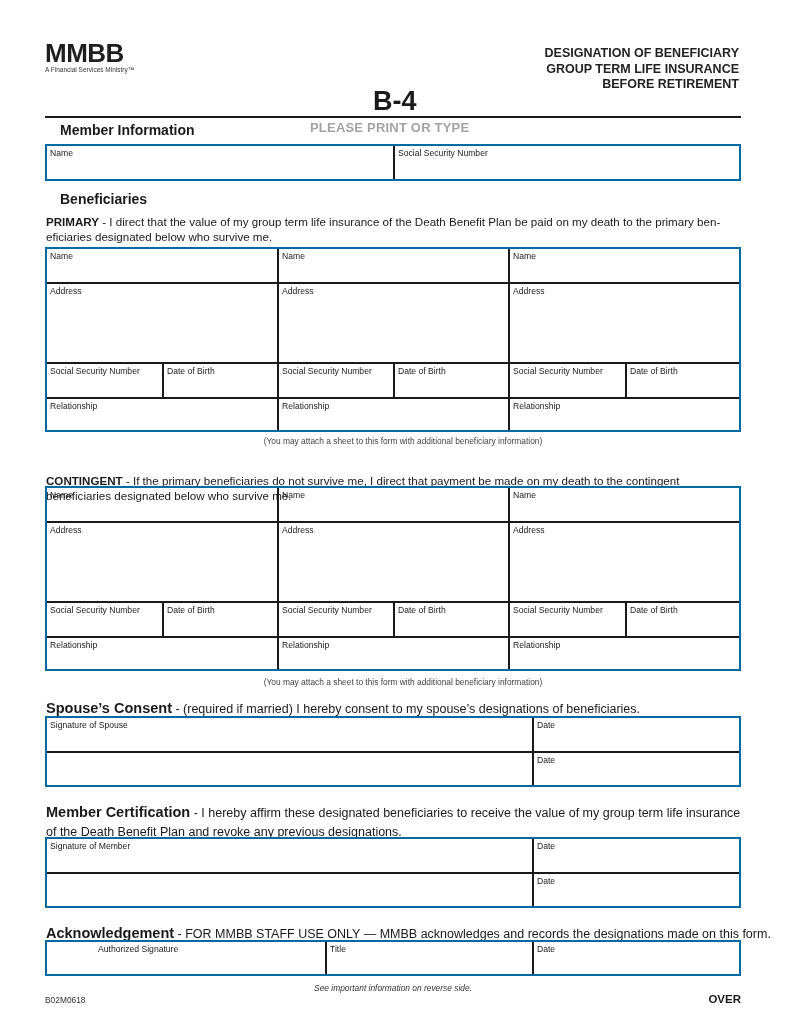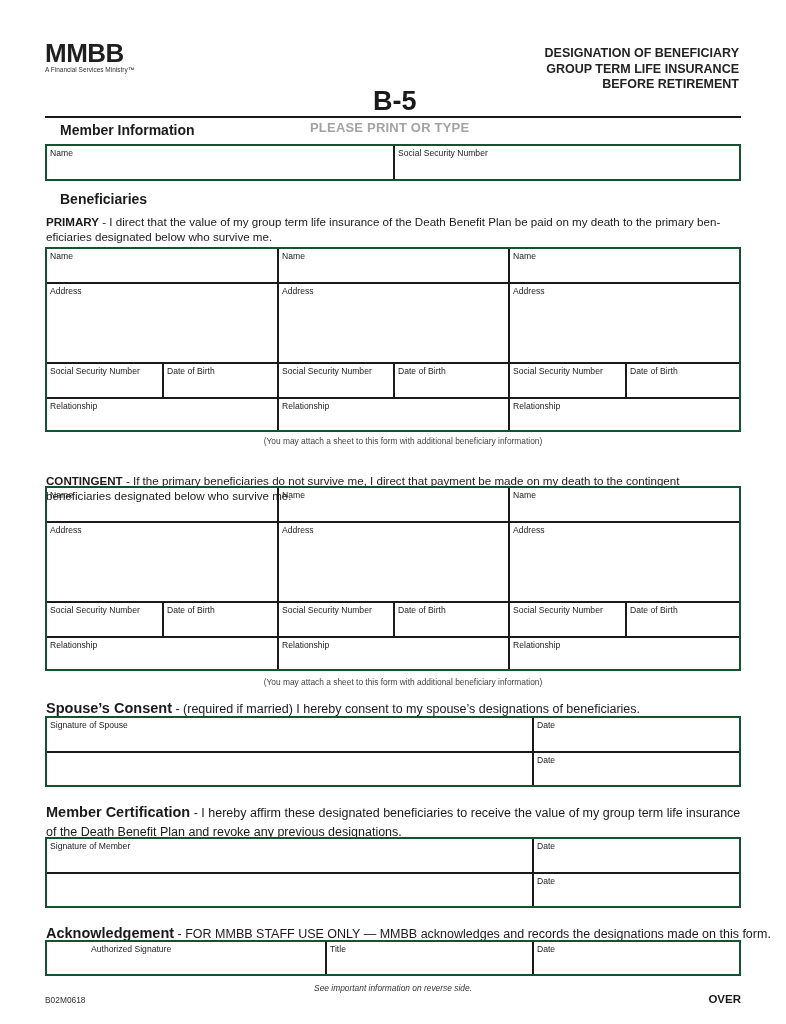--- a/index.html
+++ b/index.html
@@ -7,42 +7,42 @@
   .abs { position: absolute; }
   .logo-text { left: 45px; top: 40px; font-size: 26px; font-weight: bold; letter-spacing: -0.5px; color: #1f1f1f; line-height: 1; }
   .logo-tag { left: 45px; top: 66px; font-size: 6.5px; color: #333; }
   .title-right { right: 47px; top: 46px; text-align: right; font-size: 12.5px; font-weight: bold; line-height: 15.5px; color: #222; }
   .form-code { left: 373px; top: 86px; font-size: 27px; font-weight: bold; color: #1a1a1a; }
   .top-rule { left: 45px; top: 116px; width: 696px; height: 2px; background: #1a1a1a; }
   .print-note { left: 310px; top: 120px; font-size: 13px; font-weight: bold; color: #a3a3a3; letter-spacing: 0.2px; }
   .sec-title { font-size: 14px; font-weight: bold; color: #1a1a1a; margin-left: 14px; }
   .para { font-size: 11.6px; line-height: 15px; color: #1a1a1a; }
   .para b { font-weight: bold; }
-  .box { position: absolute; border: 2px solid #14532d; box-sizing: border-box; }
+  .box { position: absolute; border: 2px solid #0369a1; box-sizing: border-box; }
   .cell { position: absolute; box-sizing: border-box; font-size: 8.6px; color: #222; padding: 2px 3px; }
   .vl { position: absolute; width: 2px; background: #1a1a1a; }
   .hl { position: absolute; height: 2px; background: #1a1a1a; }
   .attach { font-size: 8.4px; color: #444; width: 696px; text-align: center; left: 55px; }
   .big-title { font-size: 14.5px; font-weight: bold; }
   .inline-text { font-size: 12.5px; }
   .footer-center { left: 45px; width: 696px; top: 983px; text-align: center; font-size: 8.4px; font-style: italic; color: #333; }
   .footer-left { left: 45px; top: 995px; font-size: 8.4px; color: #333; }
   .footer-right { right: 45px; top: 993px; font-size: 11.5px; font-weight: bold; color: #1a1a1a; }
 </style>
 </head>
 <body>
 
 <div class="abs logo-text">MMBB</div>
 <div class="abs logo-tag">A Financial Services Ministry™</div>
 <div class="abs title-right">
   <div>DESIGNATION OF BENEFICIARY</div>
   <div>GROUP TERM LIFE INSURANCE</div>
   <div>BEFORE RETIREMENT</div>
 </div>
-<div class="abs form-code">B-5</div>
+<div class="abs form-code">B-4</div>
 <div class="abs top-rule"></div>
 <div class="abs print-note">PLEASE PRINT OR TYPE</div>
 
 <div class="abs sec-title" style="left:46px; top:122px;">Member Information</div>
 <div class="box" style="left:45px; top:144px; width:696px; height:37px;">
   <div class="cell" style="left:0; top:0; width:348px; height:33px;"><span>Name</span></div>
   <div class="vl" style="left:346px; top:0; height:33px;"></div>
   <div class="cell" style="left:348px; top:0; width:344px; height:33px;"><span>Social Security Number</span></div>
 </div>
 
@@ -128,20 +128,20 @@
   <div class="vl" style="left:485px; top:0; height:67px;"></div>
   <div class="cell" style="left:0; top:0; width:485px; height:33px;"><span>Signature of Member</span></div>
   <div class="cell" style="left:487px; top:0; width:205px; height:33px;"><span>Date</span></div>
   <div class="cell" style="left:487px; top:35px; width:205px; height:32px;"><span>Date</span></div>
 </div>
 
 <div class="abs" style="left:46px; top:924px; width:700px; white-space:nowrap;"><span class="big-title">Acknowledgement</span><span class="inline-text"> - FOR MMBB STAFF USE ONLY — MMBB acknowledges and records the designations made on this form.</span></div>
 <div class="box" style="left:45px; top:940px; width:696px; height:36px;">
   <div class="vl" style="left:278px; top:0; height:32px;"></div>
   <div class="vl" style="left:485px; top:0; height:32px;"></div>
-  <div class="cell" style="left:5px; top:0; width:278px; height:32px;padding-left:39px;"><span>Authorized Signature</span></div>
+  <div class="cell" style="left:12px; top:0; width:278px; height:32px;padding-left:39px;"><span>Authorized Signature</span></div>
   <div class="cell" style="left:280px; top:0; width:205px; height:32px;"><span>Title</span></div>
   <div class="cell" style="left:487px; top:0; width:205px; height:32px;"><span>Date</span></div>
 </div>
 
 <div class="abs footer-center">See important information on reverse side.</div>
 <div class="abs footer-left">B02M0618</div>
 <div class="abs footer-right">OVER</div>
 
 </body></html>

